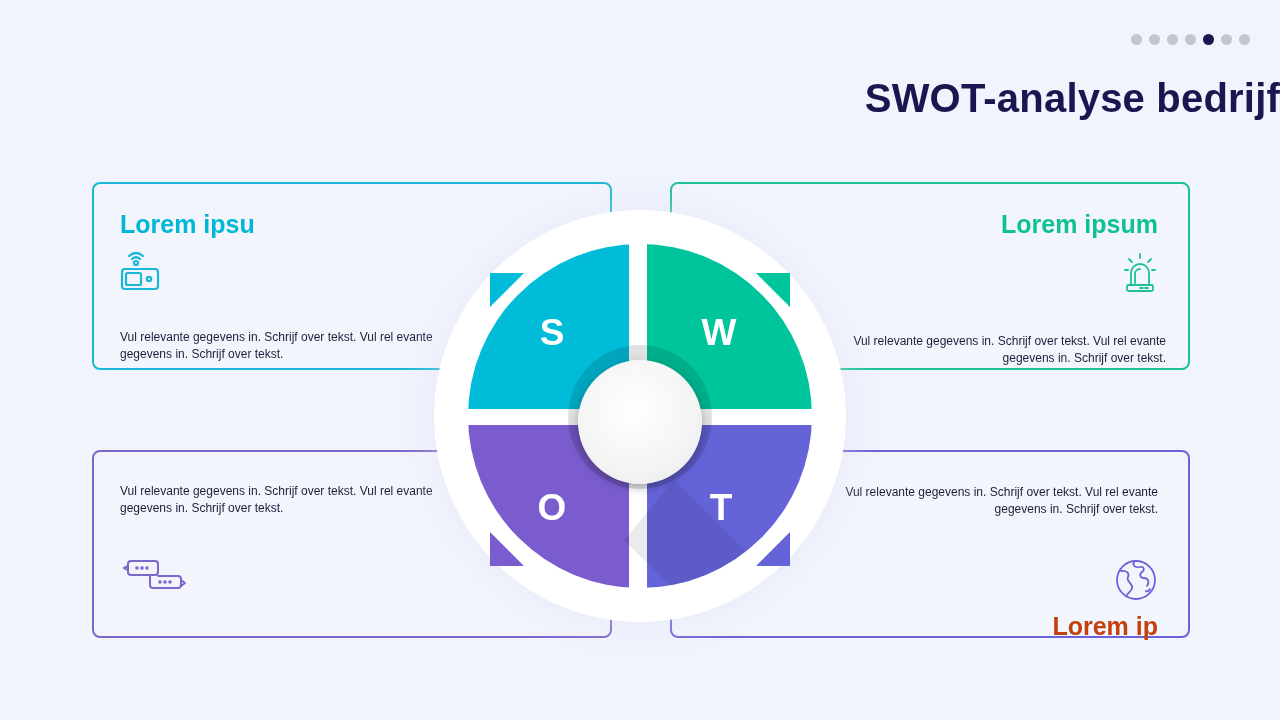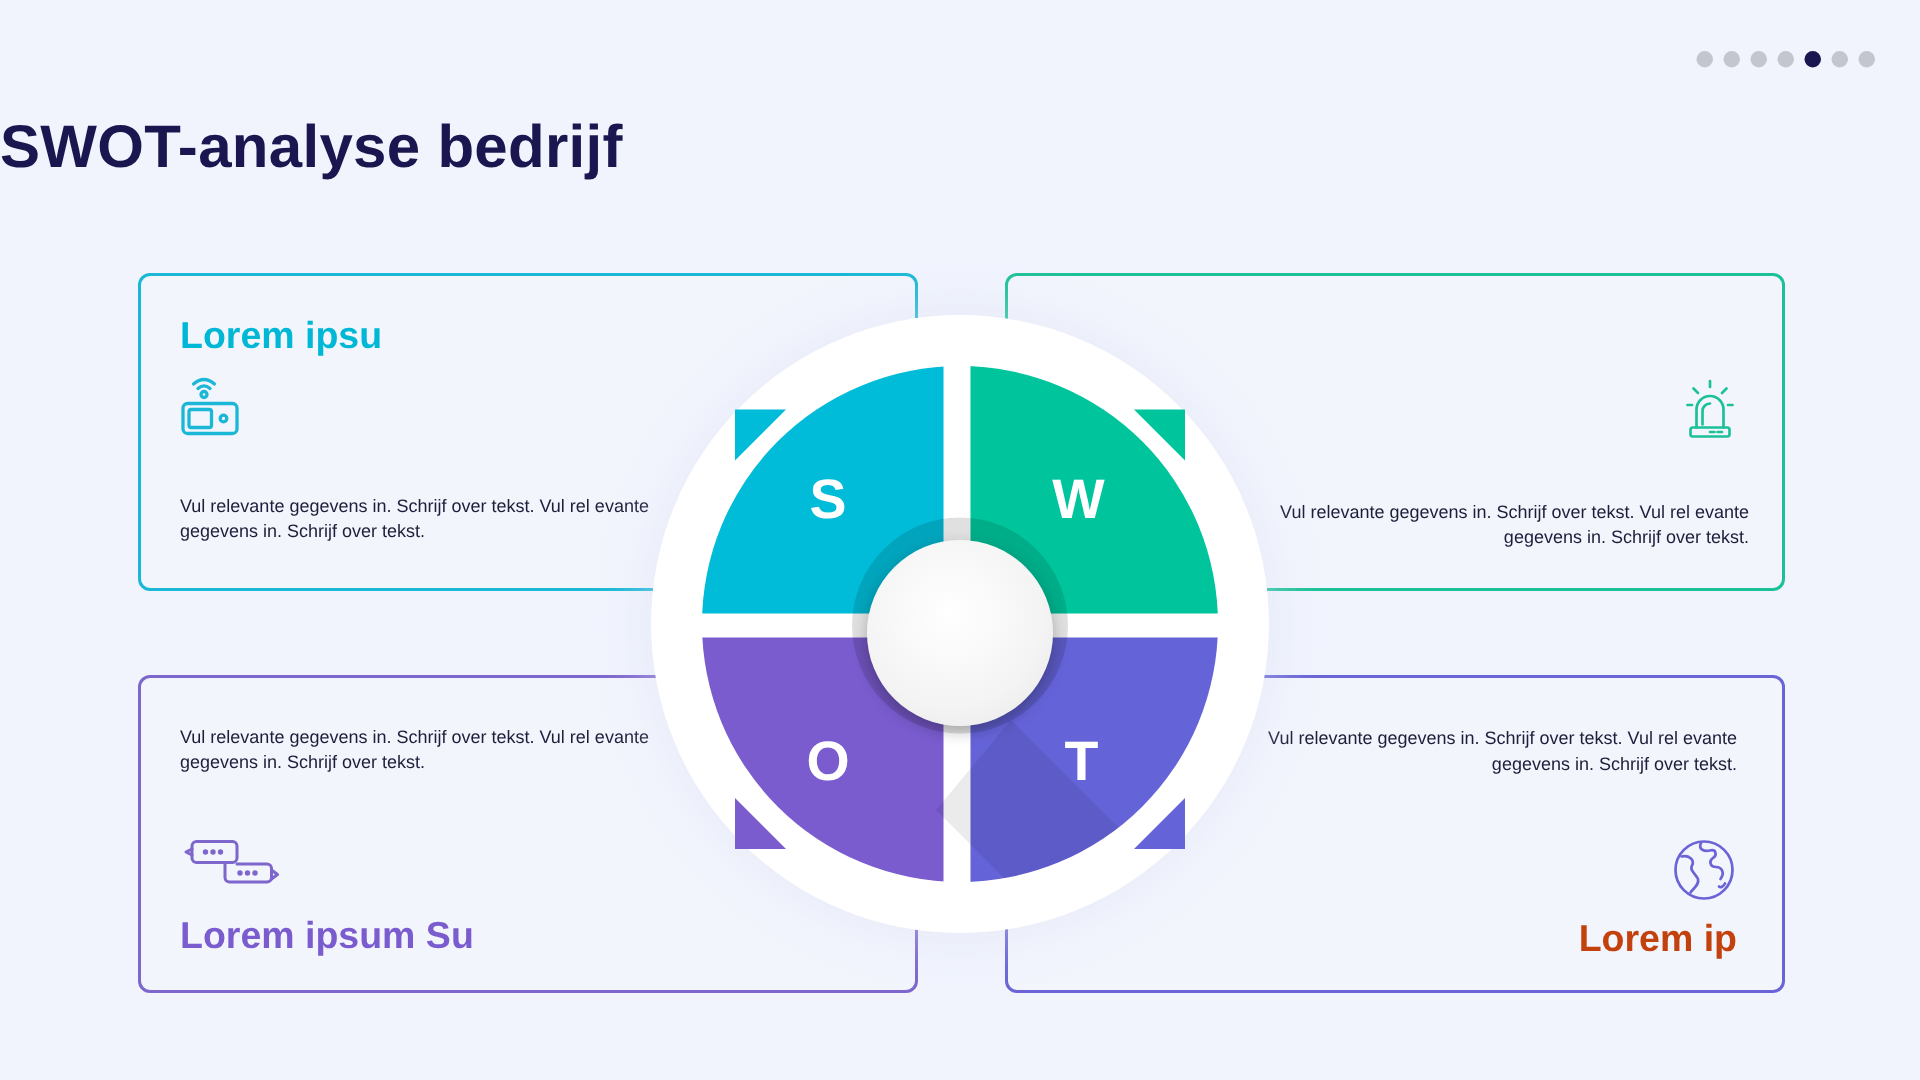--- a/index.html
+++ b/index.html
@@ -6,25 +6,25 @@
   body {
     width: 1280px; height: 720px; overflow: hidden;
     background: #f1f4fd;
     font-family: "Liberation Sans", sans-serif;
     position: relative;
   }
   .dots { position: absolute; top: 34px; left: 1131px; display: flex; gap: 7px; }
   .dot { width: 11px; height: 11px; border-radius: 50%; background: #c3c6cf; }
   .dot.active { background: #1a1650; }
   .title {
-    position: absolute; top: 76px; left: 0; width: 1280px; text-align: left;
+    position: absolute; top: 76px; left: 0; width: 1280px; text-align: right;
     font-size: 40px; font-weight: 700; color: #1a1650; letter-spacing: 0.2px;
   }
   .box {
-    position: absolute; width: 520px; height: 212px; box-sizing: border-box;
+    position: absolute; width: 520px; height: 188px; box-sizing: border-box;
     border: 2px solid; border-radius: 8px; background: #f3f5fd; padding-left: 36px;
   }
   .box.s { left: 92px; top: 182px; border-color: #1ab8d6; }
   .box.w { left: 670px; top: 182px; border-color: #1cc199; }
   .box.o { left: 92px; top: 450px; border-color: #7d66cc; }
   .box.t { left: 670px; top: 450px; border-color: #6a64d6; }
   .box-title { position: absolute; font-size: 25px; font-weight: 700; }
   .box-text { position: absolute; font-size: 12px; line-height: 17px; color: #1f1d3a; width: 330px; }
   .icon { position: absolute; width: 44px; height: 44px; }
   .circle-wrap {
@@ -66,20 +66,21 @@
       <path d="M14 11 Q18 7.5 22 11"></path>
     <circle cx="18" cy="15" r="2"></circle>
     <rect x="4" y="21" width="36" height="20" rx="3"></rect>
     <rect x="8" y="25" width="15" height="12" rx="1.5"></rect>
     <circle cx="31" cy="31" r="2.2"></circle>
   </svg>
   <div class="box-text" style="left:26px;top:145px;">Vul relevante gegevens in. Schrijf over tekst. Vul rel evante gegevens in. Schrijf over tekst.</div>
 </div>
 
 <div class="box w">
+  <div class="box-title" style="right:30px;top:26px;color:#10c095;">Lorem ipsum</div>
   <svg class="icon" style="right:26px;top:68px;" viewBox="0 0 44 44" fill="none" stroke="#1cc199" stroke-width="1.8" stroke-linecap="round">
     <path d="M22 2 V6"></path>
       <path d="M11 7 L14 10"></path>
       <path d="M33 7 L30 10"></path>
     <path d="M7 18 H10"></path>
       <path d="M34 18 H37"></path>
     <path d="M13 33 V21 A9 9 0 0 1 31 21 V33"></path>
     <path d="M17 31 V22 A5 5 0 0 1 22 17"></path>
     <rect x="9" y="33" width="26" height="6" rx="1.5"></rect>
     <path d="M22 36 H25"></path>
@@ -95,21 +96,20 @@
     <path d="M8 12 L4 14 L8 16"></path>
     <circle cx="17" cy="14" r="0.8" fill="#7d66cc"></circle>
       <circle cx="22" cy="14" r="0.8" fill="#7d66cc"></circle>
       <circle cx="27" cy="14" r="0.8" fill="#7d66cc"></circle>
     <path d="M30 21 V31 A3 3 0 0 0 33 34 H58 A3 3 0 0 0 61 31 V25 A3 3 0 0 0 58 22 H38"></path>
     <path d="M61 26 L65 29 L61 32"></path>
     <circle cx="40" cy="28" r="0.8" fill="#7d66cc"></circle>
       <circle cx="45" cy="28" r="0.8" fill="#7d66cc"></circle>
       <circle cx="50" cy="28" r="0.8" fill="#7d66cc"></circle>
   </svg>
-  <div class="box-title" style="left:26px;top:158px;color:#7a5ccf;">Lorem ipsum Su</div>
 </div>
 
 <div class="box t">
   <div class="box-text" style="right:30px;top:32px;text-align:right;">Vul relevante gegevens in. Schrijf over tekst. Vul rel evante gegevens in. Schrijf over tekst.</div>
   <svg class="icon" style="right:30px;top:106px;" viewBox="0 0 44 44" fill="none" stroke="#6a64d6" stroke-width="1.8" stroke-linecap="round" stroke-linejoin="round">
     <circle cx="22" cy="22" r="19"></circle>
     <path d="M7 13 C12 12 16 15 14 19 C12 22 16 24 18 28 C19 32 15 34 13 37"></path>
     <path d="M20 4 C18 8 22 10 26 9 C30 8 31 12 28 14 C25 16 26 20 30 20 C34 20 36 24 33 28"></path>
     <path d="M36 31 C35 33 33 34 32 33"></path>
   </svg>

